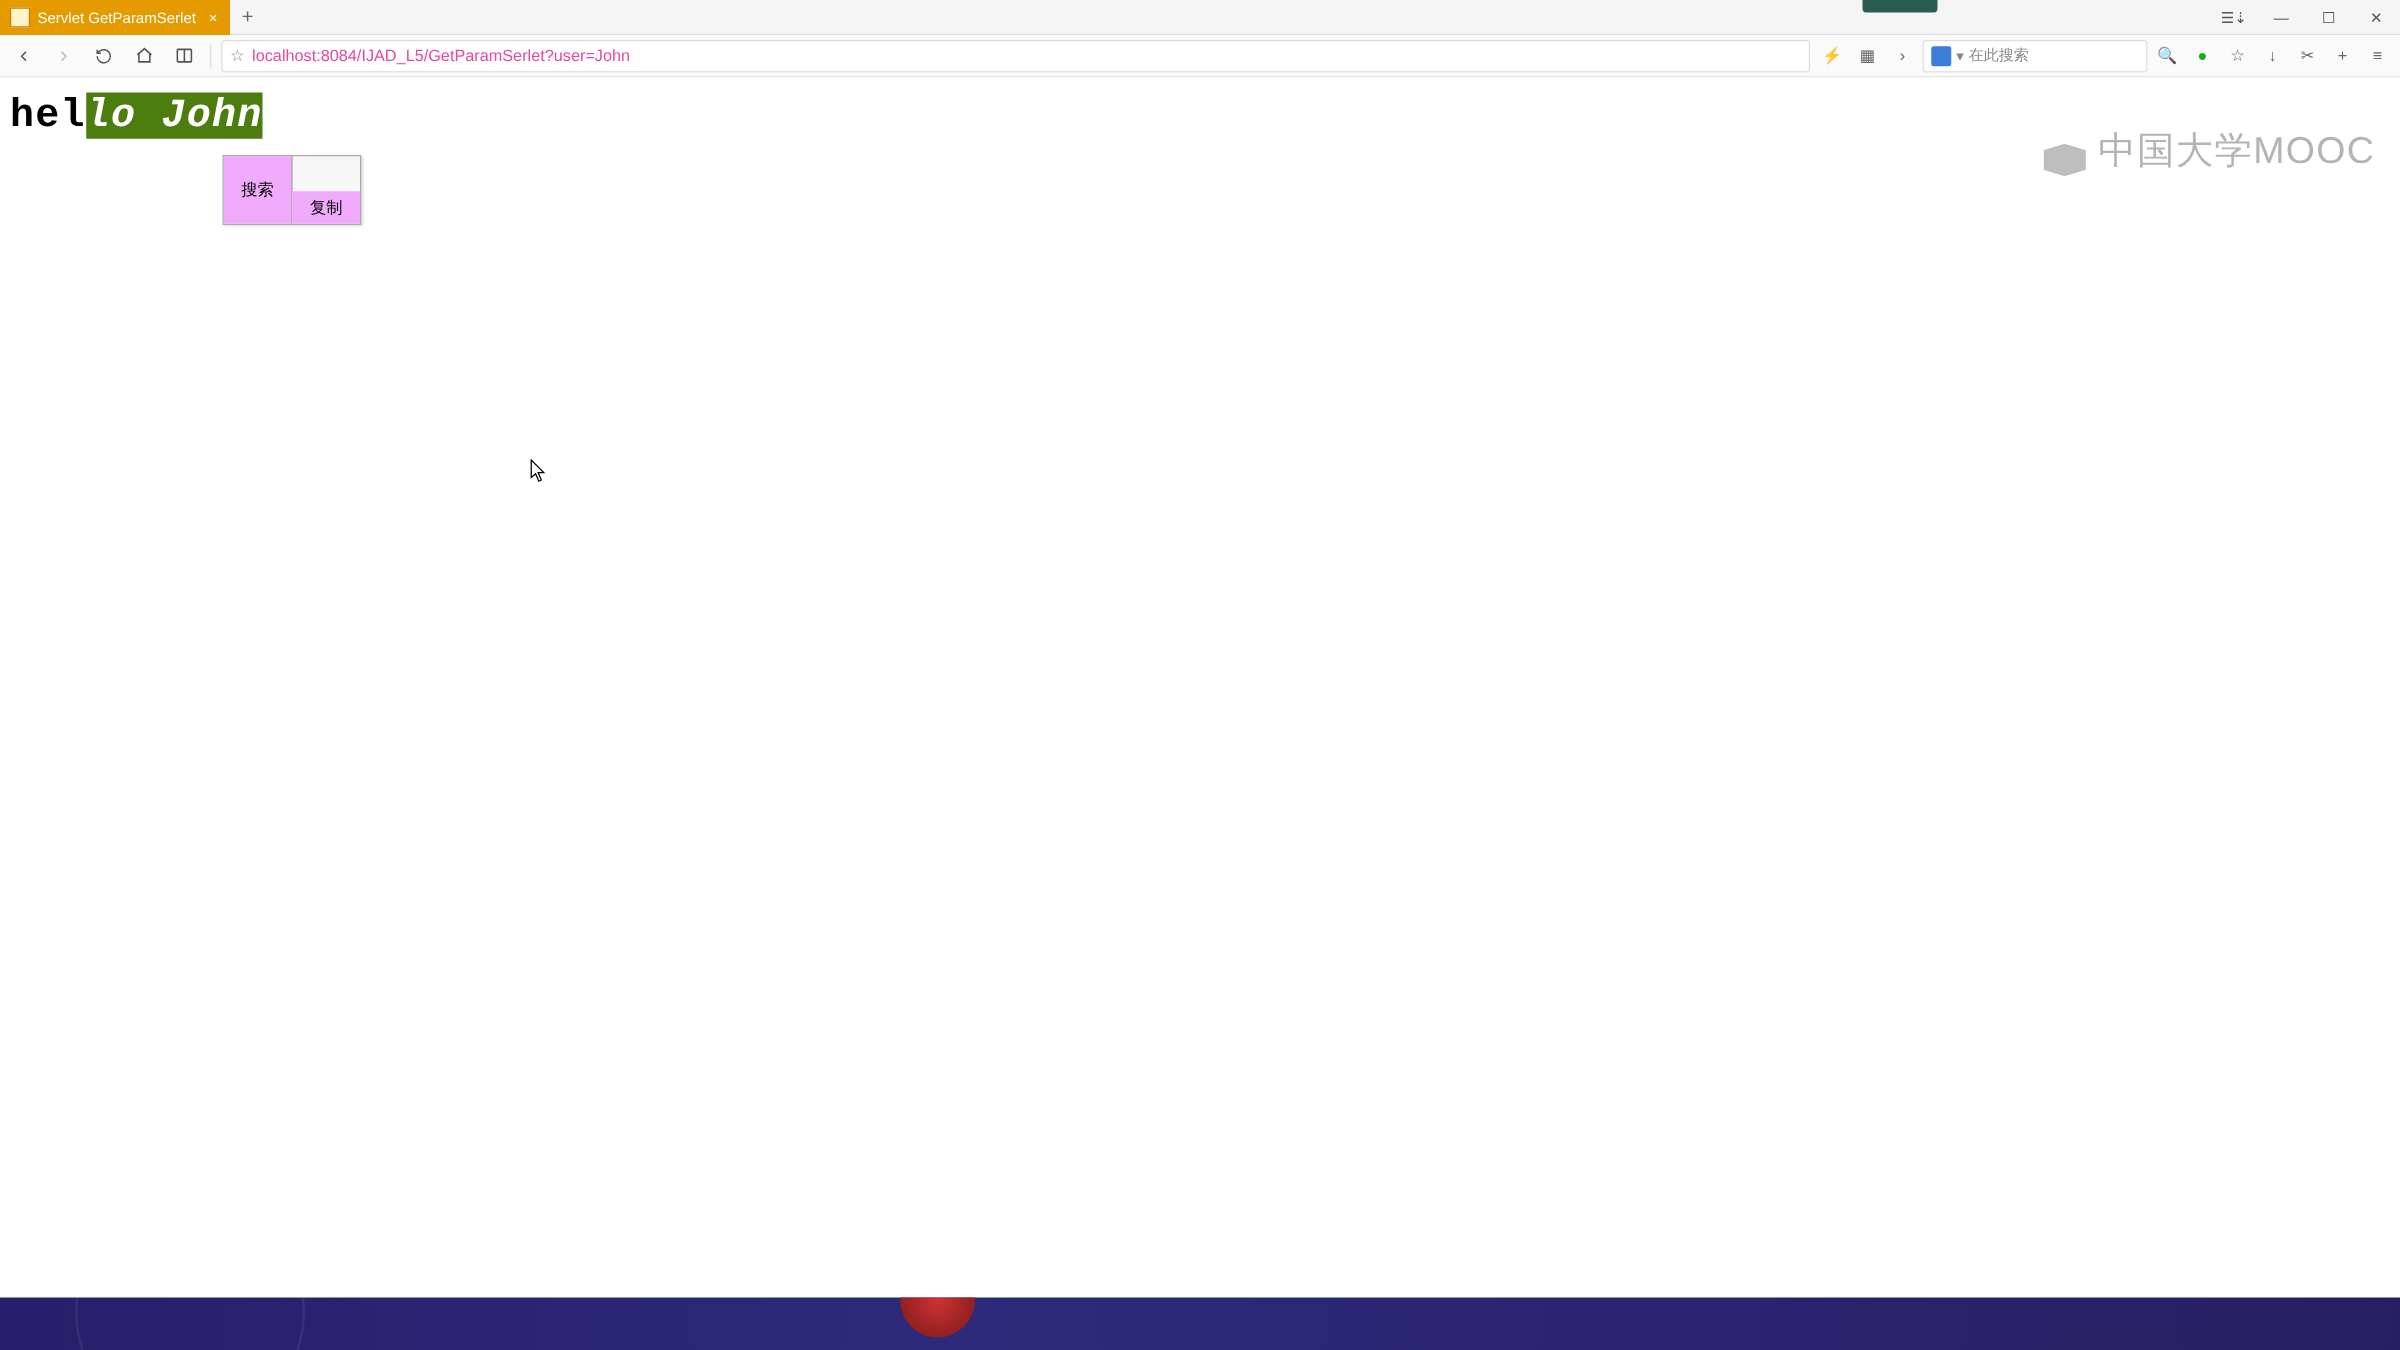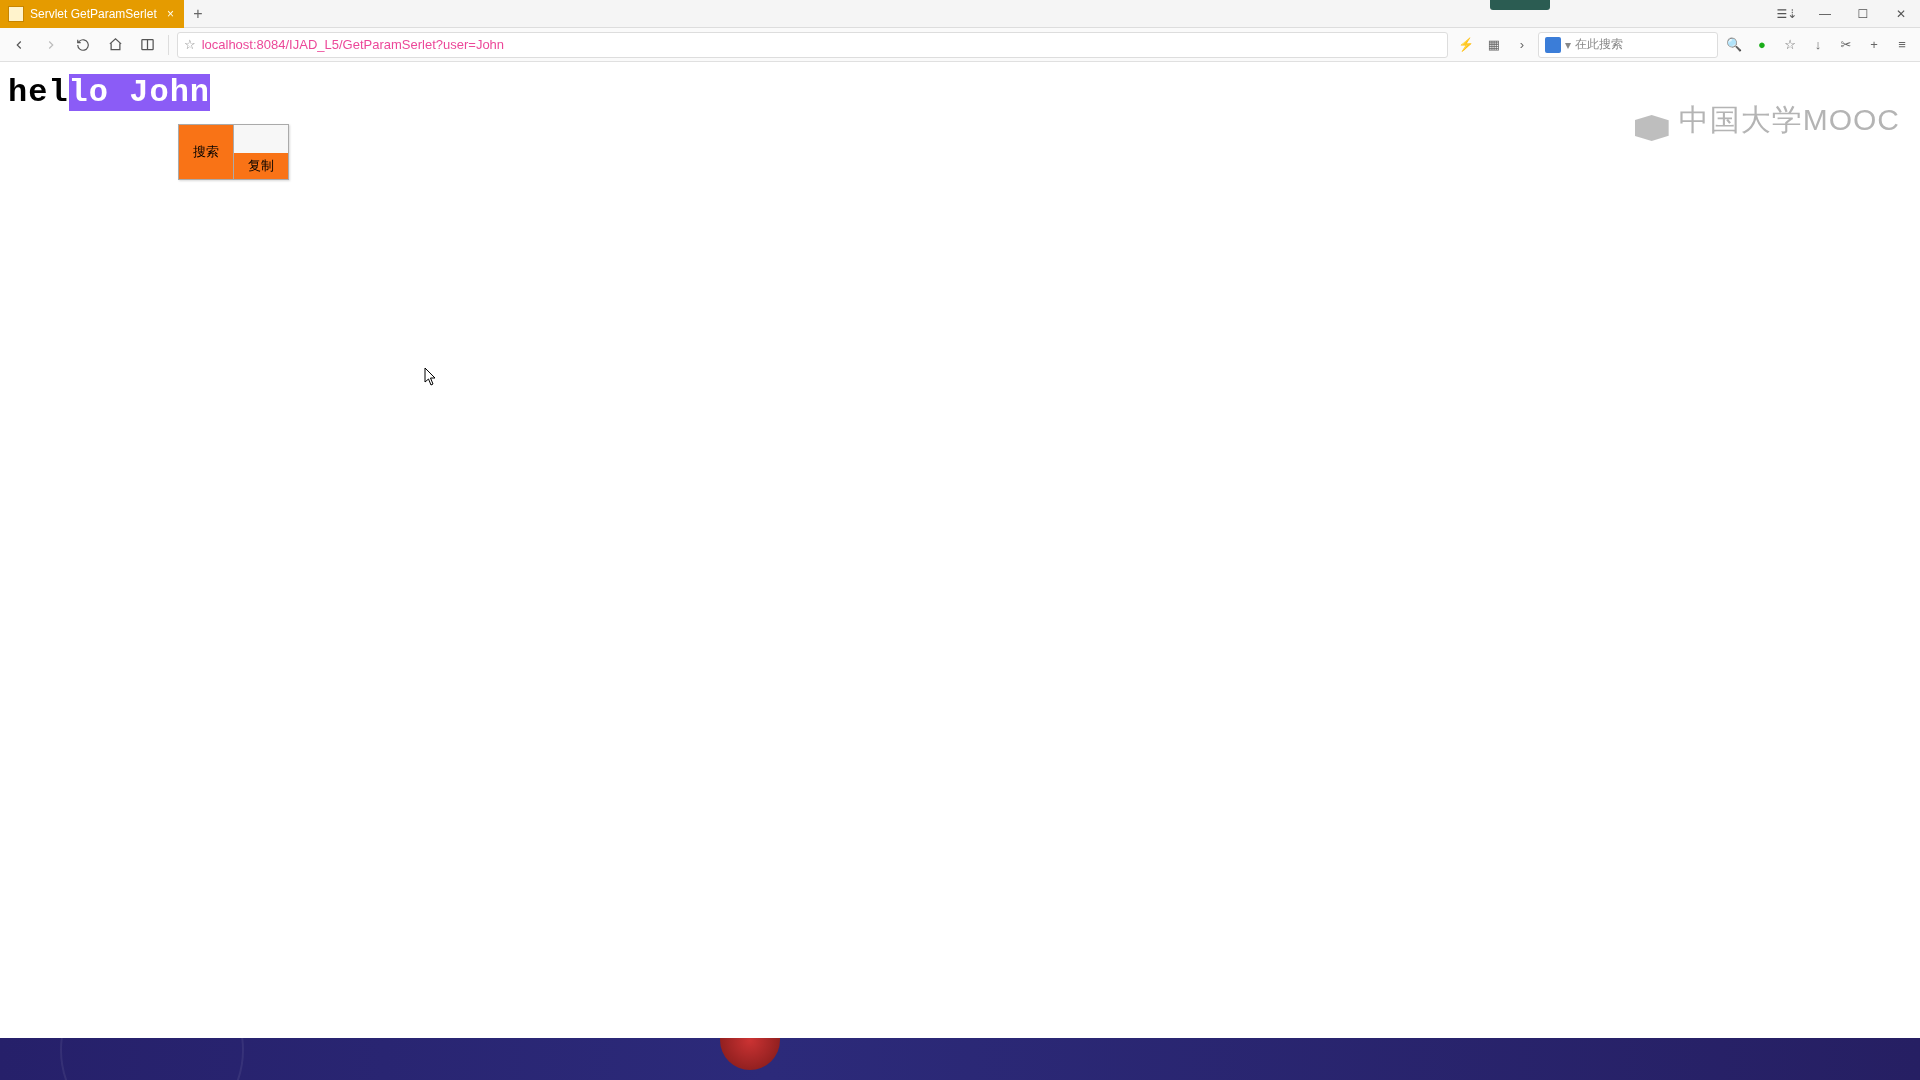--- a/index.html
+++ b/index.html
@@ -67,27 +67,27 @@
     }
     .search-box .sicon { width: 16px; height: 16px; background:#3b7dd8; border-radius:2px; }
     
     .page {
       position: relative; background: #fff; height: calc(100% - 62px);
     }
     .hello {
       font-family: "Courier New", monospace; font-size: 32px; font-weight: bold;
       padding: 12px 0 0 8px; letter-spacing: 1px;
     }
-    .hello .sel { background: #8b5cf6; color: #fff; }
+    .hello .sel { background: #4d7c0f; color: #fff; font-style: italic; }
     .ctx-menu {
       position: absolute; left: 178px; top: 62px; display: flex;
       border: 1px solid #aaa; background: #f7f7f7; box-shadow: 1px 1px 2px rgba(0,0,0,.15);
     }
     .ctx-menu button {
-      font-size: 13px; padding: 4px 14px; background: #f97316; border: none;
+      font-size: 13px; padding: 4px 14px; background: #f0abfc; border: none;
       border-right: 1px solid #aaa; cursor: pointer; font-family: inherit;
     }
     .ctx-menu button:last-child { border-right: none; margin-top: 28px; }
     
     .cursor {
       position: absolute; left: 424px; top: 305px; width: 14px; height: 20px;
     }
     .cursor svg { width: 14px; height: 20px; }
     
     .watermark {

